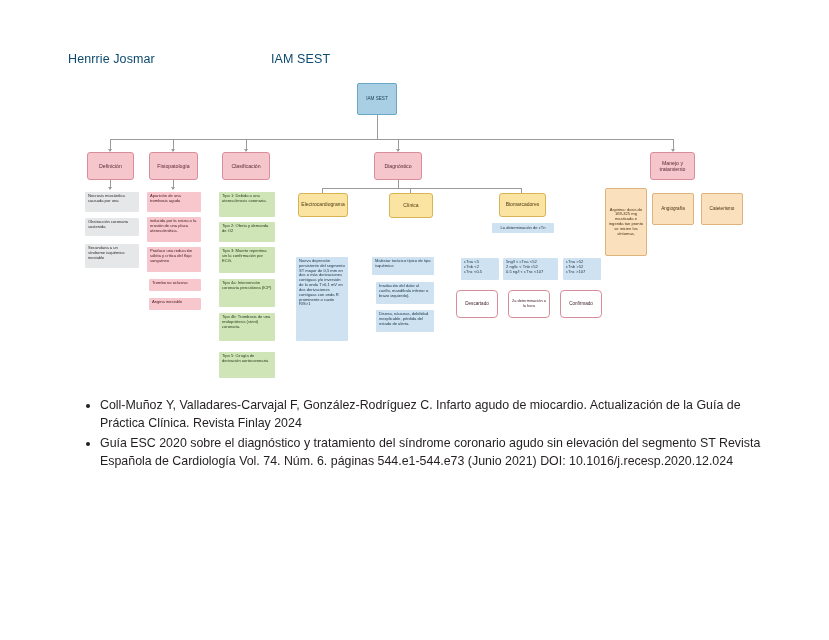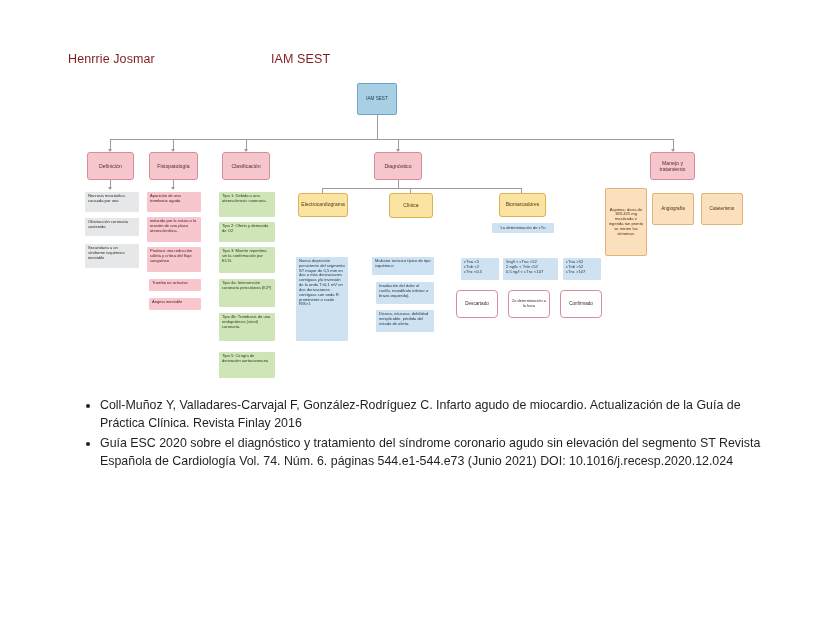--- a/index.html
+++ b/index.html
@@ -7,21 +7,21 @@
     width:829px;height:640px;
     background:#ffffff;
     font-family:"Liberation Sans", sans-serif;
     color:#000;
     position:relative;
     overflow:hidden;
   }
   .page{position:relative;width:829px;height:640px;}
 
   
-  .hdr{position:absolute;font-size:12.5px;color:#7f1d1d;letter-spacing:.1px;}
+  .hdr{position:absolute;font-size:12.5px;color:#0c4a6e;letter-spacing:.1px;}
   #author{left:68px;top:52px;}
   #doc-title{left:271px;top:52px;}
 
   
   .diagram{position:absolute;left:0;top:70px;width:829px;height:320px;}
 
   .node{
     position:absolute;
     box-sizing:border-box;
     display:flex;align-items:center;justify-content:center;
@@ -272,18 +272,18 @@
       <span>Angiografía</span>
     </div>
     <div class="node tan small" style="left:701px;top:123px;width:42px;height:32px;">
       <span>Cateterismo</span>
     </div>
 
   </div>
 
   <div class="biblio">
     <ul>
-      <li>Coll-Muñoz Y, Valladares-Carvajal F, González-Rodríguez C. Infarto agudo de miocardio. Actualización de la Guía de Práctica Clínica. Revista Finlay 2016</li>
+      <li>Coll-Muñoz Y, Valladares-Carvajal F, González-Rodríguez C. Infarto agudo de miocardio. Actualización de la Guía de Práctica Clínica. Revista Finlay 2024</li>
       <li>Guía ESC 2020 sobre el diagnóstico y tratamiento del síndrome coronario agudo sin elevación del segmento ST Revista Española de Cardiología Vol. 74. Núm. 6. páginas 544.e1-544.e73 (Junio 2021) DOI: 10.1016/j.recesp.2020.12.024</li>
     </ul>
   </div>
 
 </div>
 
 </body></html>

